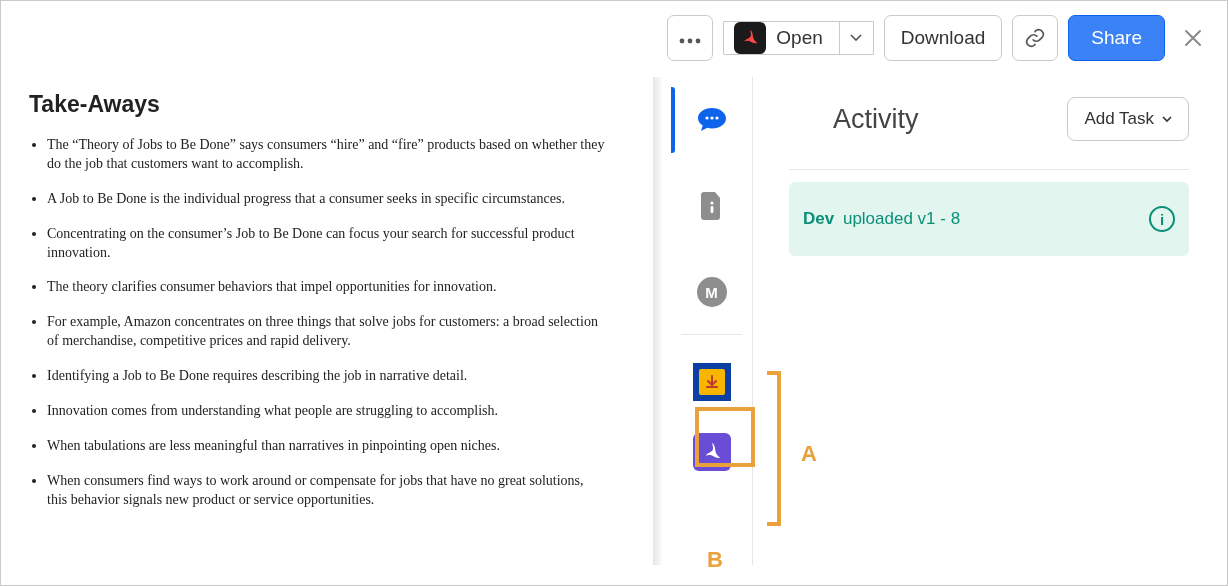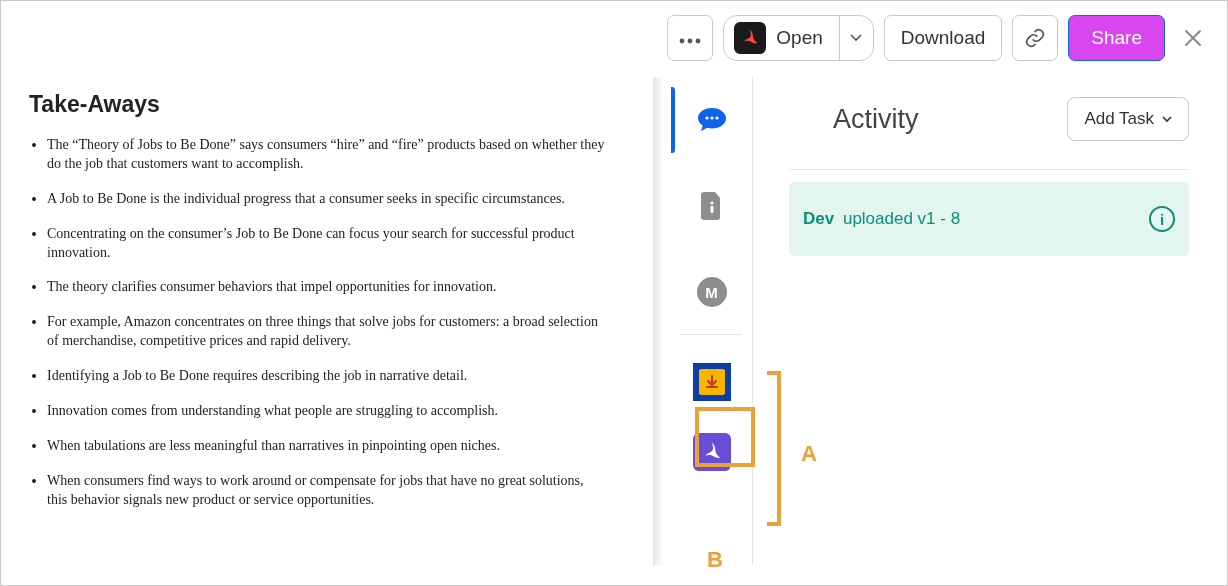--- a/index.html
+++ b/index.html
@@ -32,31 +32,31 @@
     display: flex;
     align-items: center;
     justify-content: center;
     cursor: pointer;
     font-size: 19px;
     color: #333;
     padding: 8px 16px;
   }
   .btn.icon-only { width: 46px; padding: 0; }
   .btn.share {
-    background: #d946ef;
+    background: #3b82f6;
     border-color: #0d63ea;
     color: #fff;
     padding: 12px 22px;
   }
   .open-group {
     display: flex; align-items: stretch;
     border: 1px solid #c9c9c9;
-    border-radius: 14px;
+    border-radius: 1px;
     overflow: hidden;
-    height: 46px;
+    height: 34px;
   }
   .open-left {
     display: flex; align-items: center; gap: 10px;
     padding: 0 16px 0 10px;
     font-size: 19px; color: #333;
     cursor: pointer;
   }
   .open-caret {
     width: 34px;
     border-left: 1px solid #c9c9c9;

